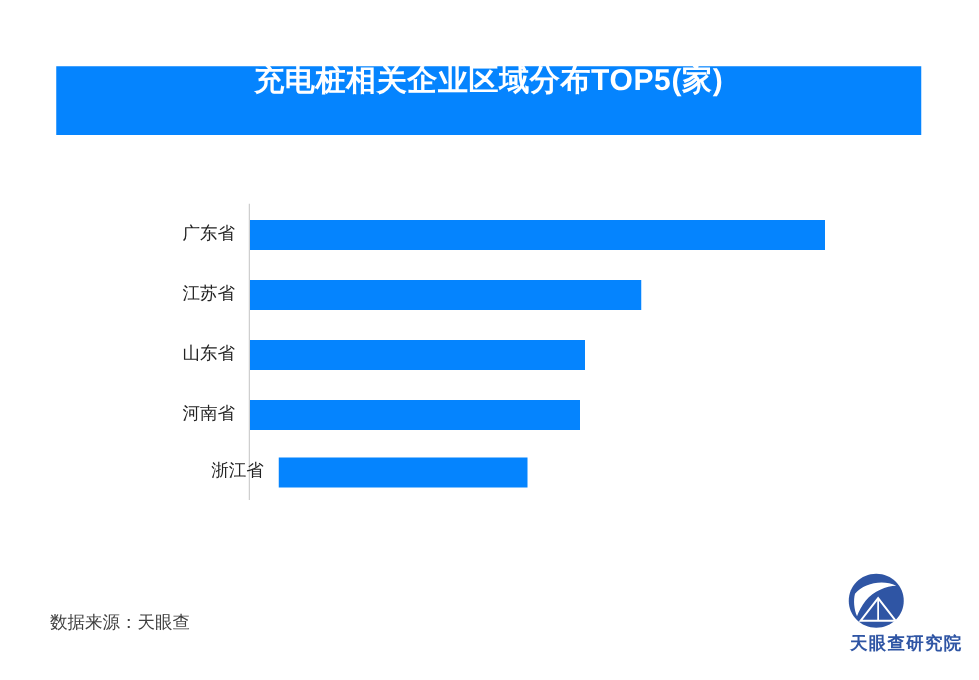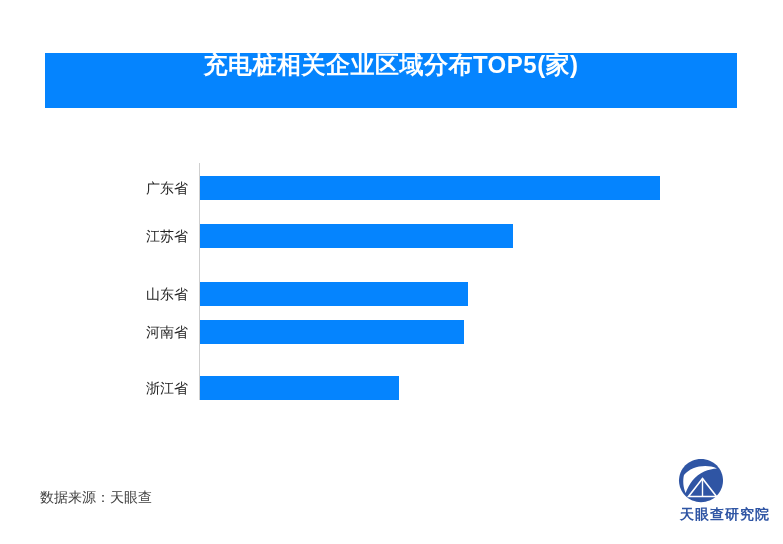--- a/index.html
+++ b/index.html
@@ -59,20 +59,21 @@
     top: 13px;
     width: 1px;
     height: 237px;
     background: #cfcfcf;
   }
   .bar-row {
     position: absolute;
     left: 0;
     width: 666px;
     height: 24px;
+    font-family: Liberation Serif, serif;
   }
   .bar-label {
     position: absolute;
     left: 60px;
     top: 0;
     width: 128px;
     height: 24px;
     line-height: 24px;
     text-align: right;
     font-size: 14px;
@@ -139,31 +140,31 @@
     <div class="bar-row" style="top:26px;">
       <div class="bar-label">广东省</div>
       <div class="bar" style="width: 460px; background: rgb(5, 132, 254);"></div>
     </div>
 
     <div class="bar-row" style="top:74px;">
       <div class="bar-label">江苏省</div>
       <div class="bar" style="width: 313px; background: rgb(5, 132, 254);"></div>
     </div>
 
-    <div class="bar-row" style="top:132px;">
+    <div class="bar-row" style="top:122px;">
       <div class="bar-label">山东省</div>
       <div class="bar" style="width: 268px; background: rgb(5, 132, 254);"></div>
     </div>
 
     <div class="bar-row" style="top:170px;">
       <div class="bar-label">河南省</div>
       <div class="bar" style="width: 264px; background: rgb(5, 132, 254);"></div>
     </div>
 
-    <div class="bar-row" style="top:226px;">
+    <div class="bar-row" style="top:216px;margin-left:23px;">
       <div class="bar-label">浙江省</div>
       <div class="bar" style="width: 199px; background: rgb(5, 132, 254);"></div>
     </div>
   </div>
 
   <div class="source-note">数据来源：天眼查</div>
 
   <div class="brand">
     <div class="brand-mark">
       <svg width="52" height="46" viewBox="0 0 52 46" xmlns="http://www.w3.org/2000/svg">

